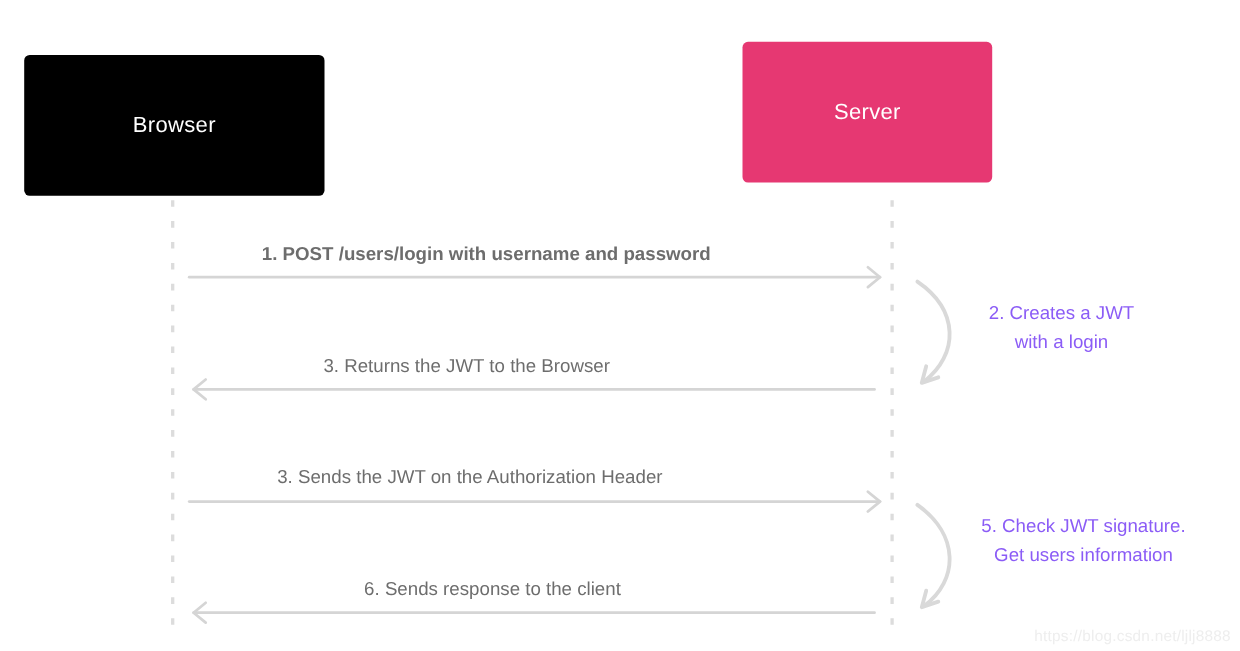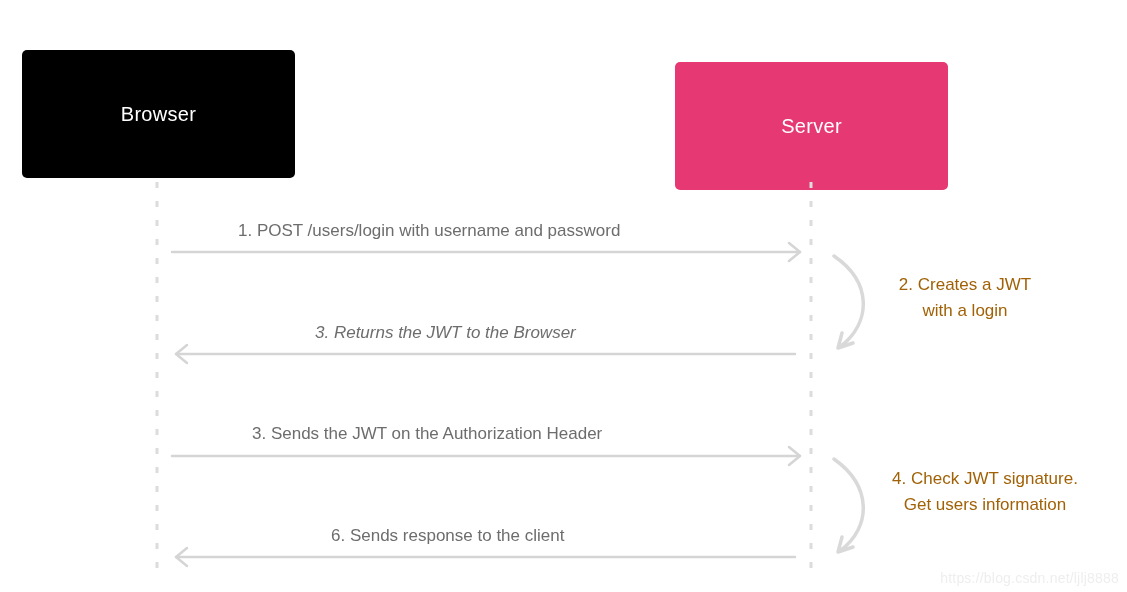--- a/index.html
+++ b/index.html
@@ -33,35 +33,35 @@
     user-select: none;
   }
   #browser-box {
     left: 22px;
     top: 50px;
     width: 273px;
     height: 128px;
   }
   #server-box {
     left: 675px;
-    top: 62px;
-    width: 273px;
+    top: 38px;
+    width: 227px;
     height: 128px;
   }
   .msg-label {
     position: absolute;
     color: #6d6d6d;
     font-size: 17px;
     line-height: 25px;
     white-space: nowrap;
     user-select: none;
   }
   .note-label {
     position: absolute;
-    color: #a16207;
+    color: #8b5cf6;
     font-size: 17px;
     line-height: 26px;
     text-align: center;
     user-select: none;
   }
   .note-line {
     display: block;
   }
   #svg-layer {
     position: absolute;
@@ -122,33 +122,33 @@
       <path d="M 834,459 C 872,486 872,527 840,551" fill="none" stroke="#d9d9d9" stroke-width="3.5" stroke-linecap="round"></path>
       <polyline points="853,547 838,552 842,537" fill="none" stroke="#d9d9d9" stroke-width="3.5" stroke-linecap="round" stroke-linejoin="round"></polyline>
     </g>
 
     <g>
       <line x1="176" y1="557" x2="795" y2="557" stroke="#d5d5d5" stroke-width="2.5" stroke-linecap="round"></line>
       <polyline points="187,548 176,557 187,566" fill="none" stroke="#d5d5d5" stroke-width="2.5" stroke-linecap="round" stroke-linejoin="round"></polyline>
     </g>
   </svg>
 
-  <div class="msg-label" style="left:238px; top:218px;">1. POST /users/login with username and password</div>
+  <div class="msg-label" style="left:238px; top:218px;font-weight:bold;">1. POST /users/login with username and password</div>
 
   <div class="note-label" style="left:870px; top:272px; width:190px;">
     <span class="note-line">2. Creates a JWT</span>
     <span class="note-line">with a login</span>
   </div>
 
-  <div class="msg-label" style="left:315px; top:320px;font-style:italic;">3. Returns the JWT to the Browser</div>
+  <div class="msg-label" style="left:294px; top:320px;">3. Returns the JWT to the Browser</div>
 
   <div class="msg-label" style="left:252px; top:421px;">3. Sends the JWT on the Authorization Header</div>
 
   <div class="note-label" style="left:865px; top:466px; width:240px;">
-    <span class="note-line">4. Check JWT signature.</span>
+    <span class="note-line">5. Check JWT signature.</span>
     <span class="note-line">Get users information</span>
   </div>
 
   <div class="msg-label" style="left:331px; top:523px;">6. Sends response to the client</div>
 
   <div id="watermark">https://blog.csdn.net/ljlj8888</div>
 
 </div>
 
 </body></html>

